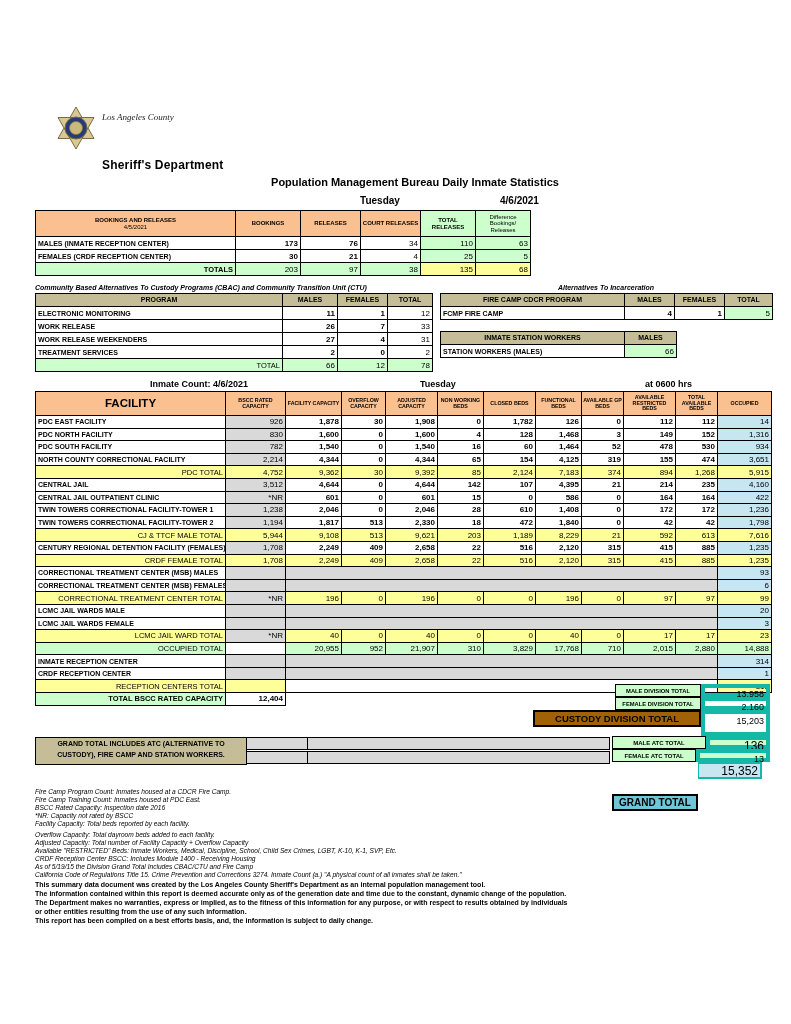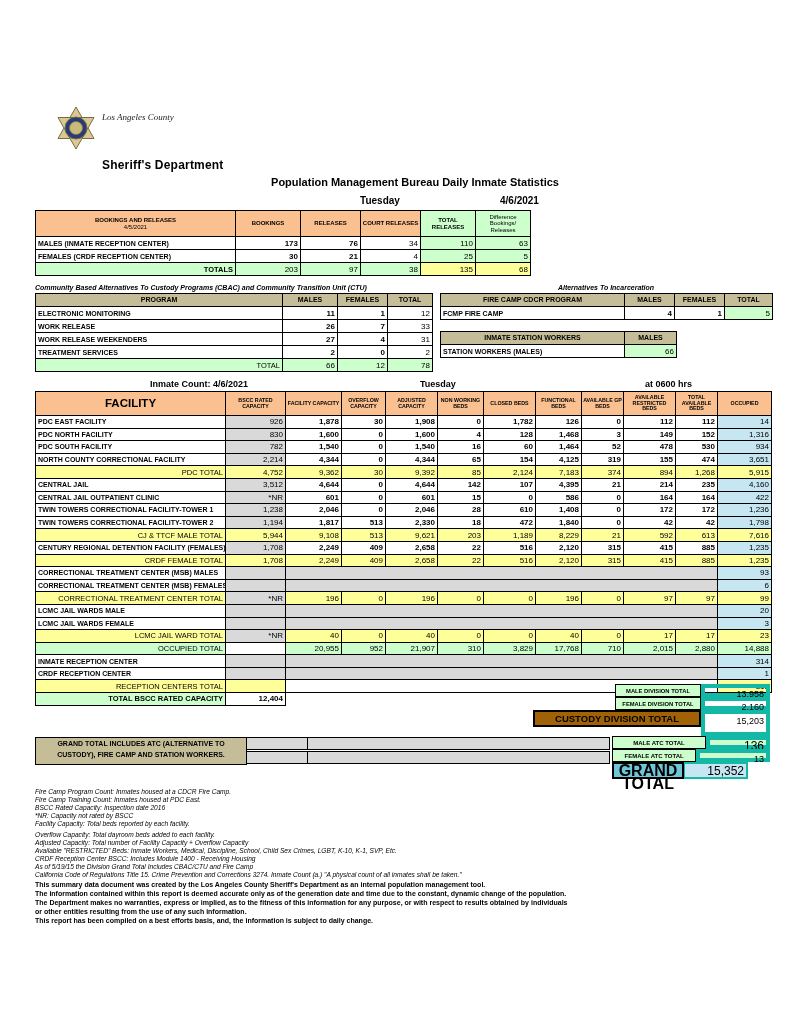--- a/index.html
+++ b/index.html
@@ -534,21 +534,21 @@
   <div class="abs" style="left:612px;top:736px;width:158px;">
     <div class="stack-row">
       <div class="sl green" style="width:94px;font-size:6px;line-height:12px;height:13px;">MALE ATC TOTAL</div>
       <div class="sv green" style="width:64px;font-size:12px;line-height:12px;height:13px;">136</div>
     </div>
     <div class="stack-row">
       <div class="sl green" style="width:94px;font-size:6px;line-height:12px;height:13px;">FEMALE ATC TOTAL</div>
       <div class="sv green" style="width:81px;font-size:9px;line-height:12px;height:13px;">13</div>
     </div>
     <div class="stack-row">
-      <div class="sl" style="width:72px;background:#6EC6D8;border-width:2px;font-size:16px;line-height:13px;height:17px;">GRAND TOTAL</div>
+      <div class="sl" style="width:86px;background:#6EC6D8;border-width:2px;font-size:10px;line-height:13px;height:17px;margin-top:32px;">GRAND TOTAL</div>
       <div class="sv blue" style="width:64px;font-size:12px;line-height:14px;height:17px;border-width:2px;border-left-width:1px;">15,352</div>
     </div>
   </div>
 
   <div class="abs footnotes" style="left:35px;top:788px;width:720px;" id="footnotes">
       <div>Fire Camp Program Count: Inmates housed at a CDCR Fire Camp.</div>
       <div>Fire Camp Training Count: Inmates housed at PDC East.</div>
       <div>BSCC Rated Capacity: Inspection date 2016</div>
       <div>*NR: Capacity not rated by BSCC</div>
       <div>Facility Capacity: Total beds reported by each facility.</div>

